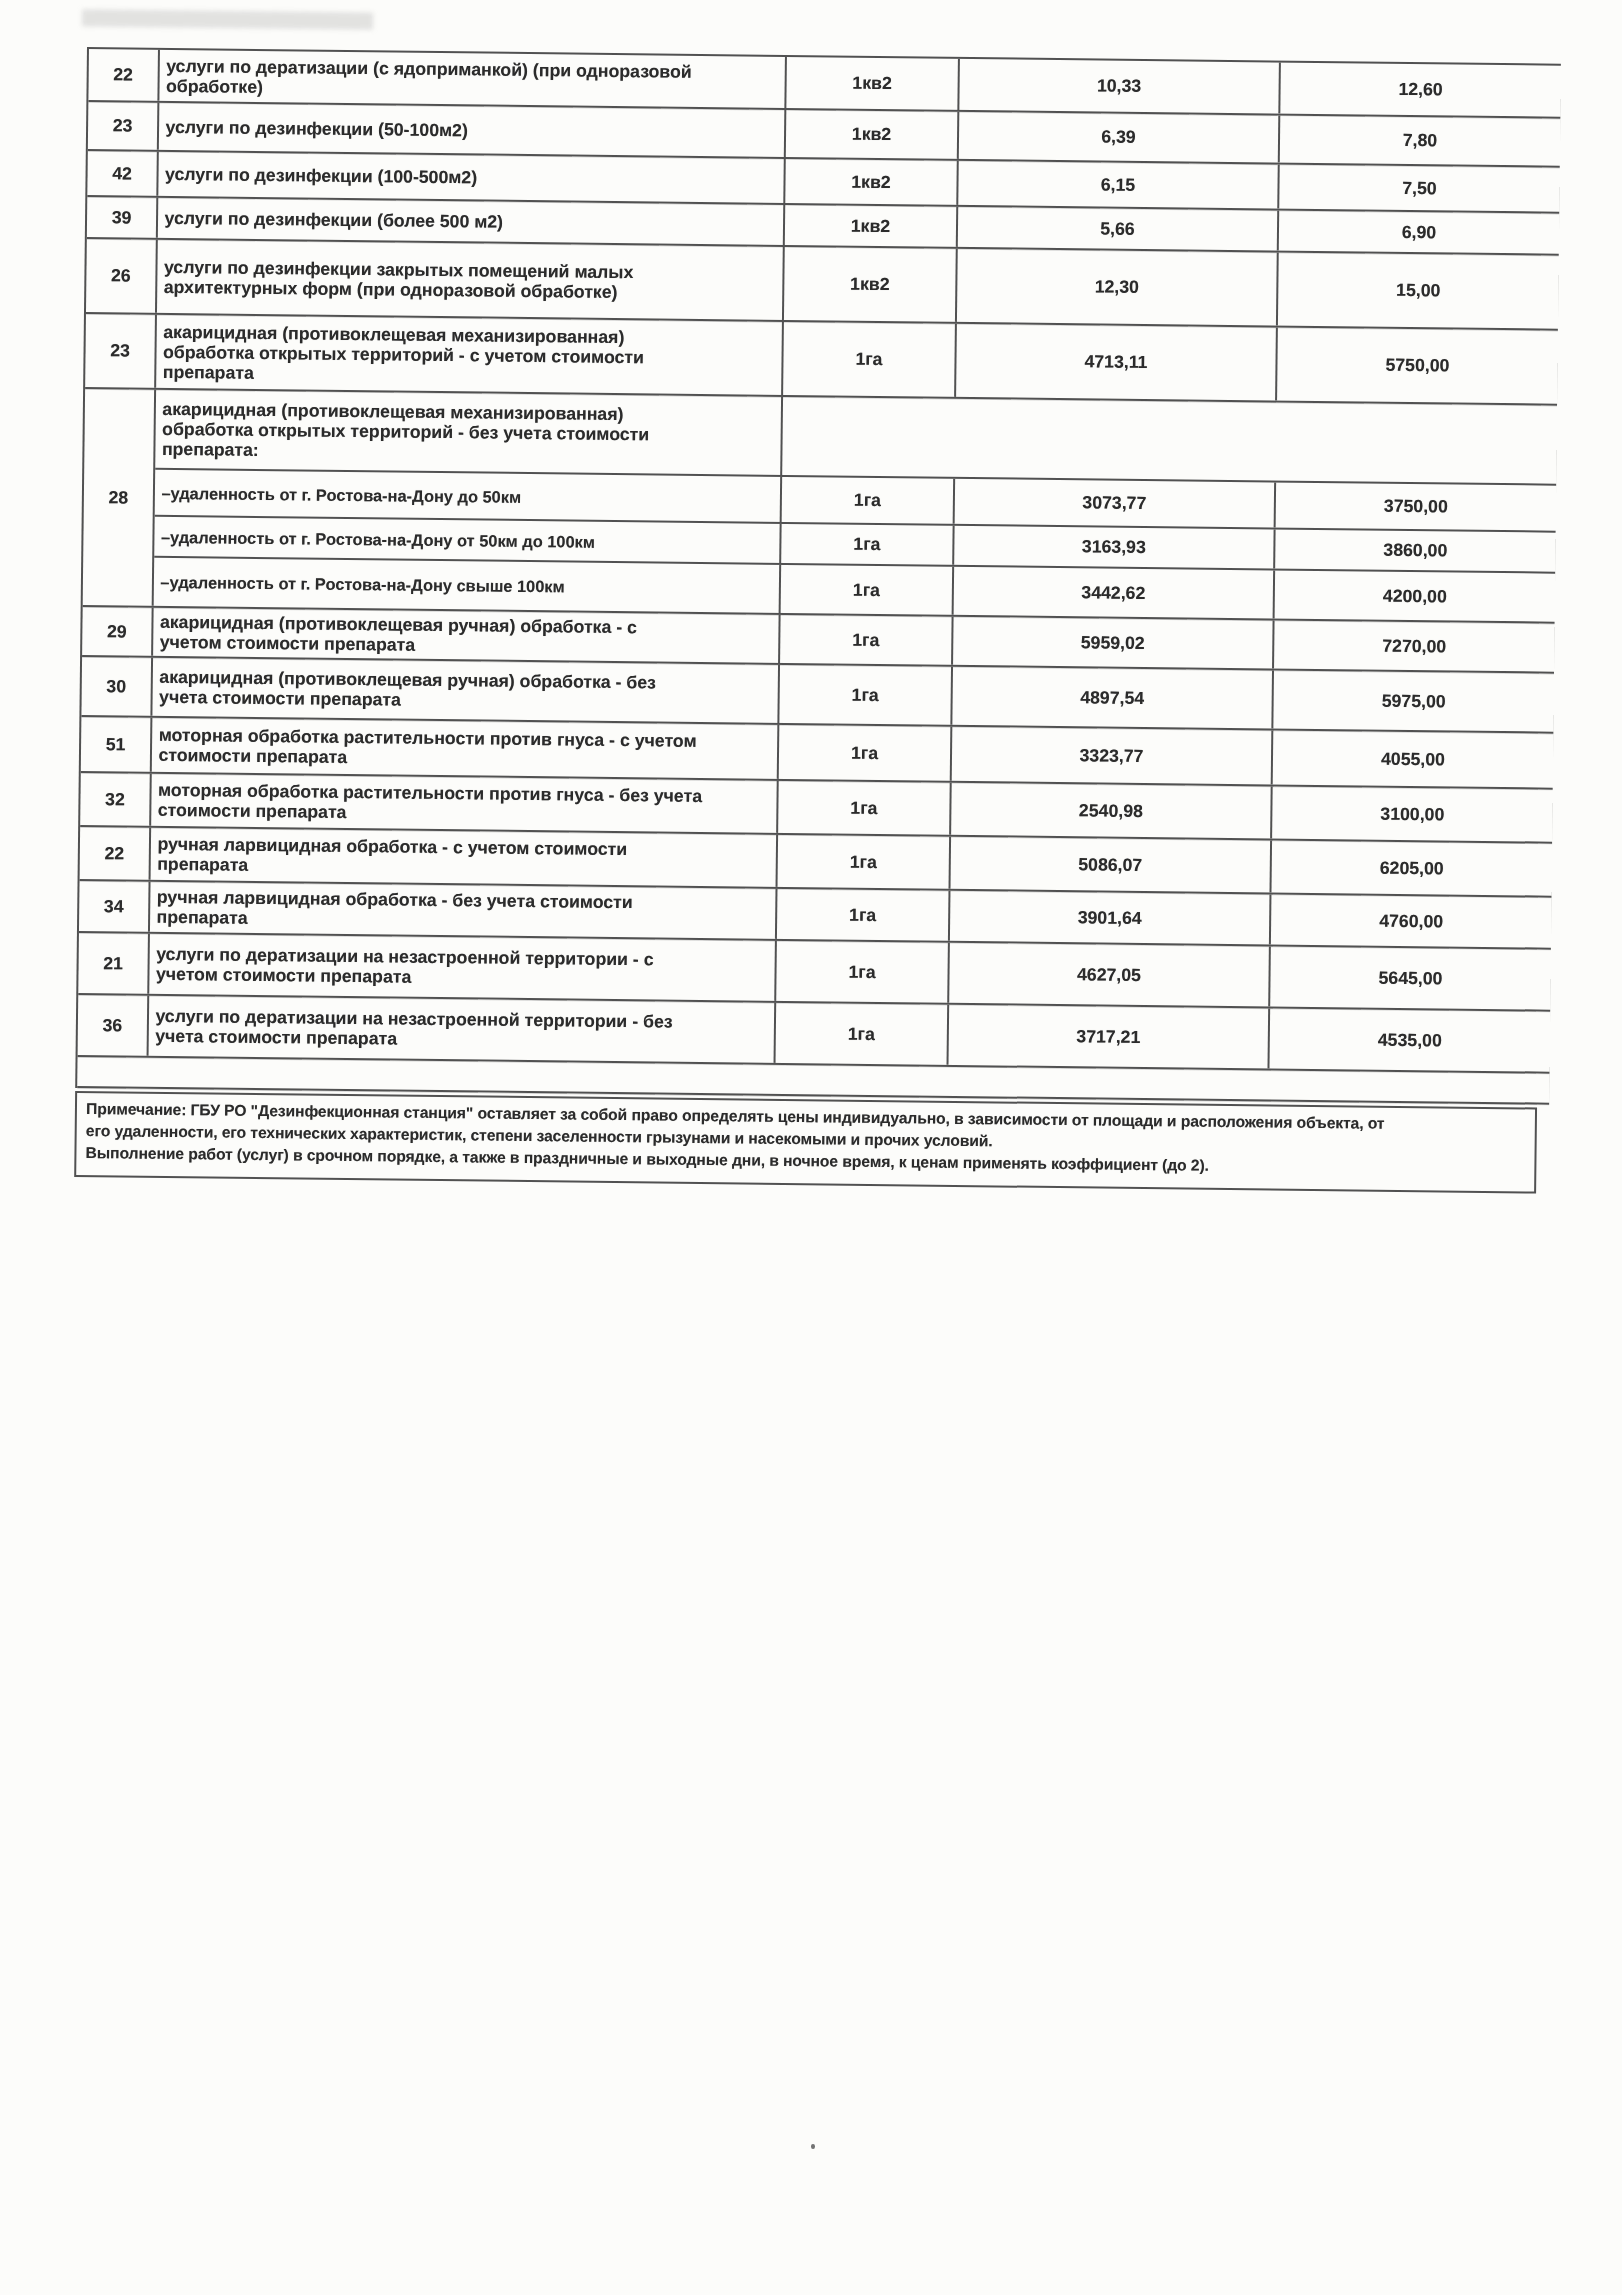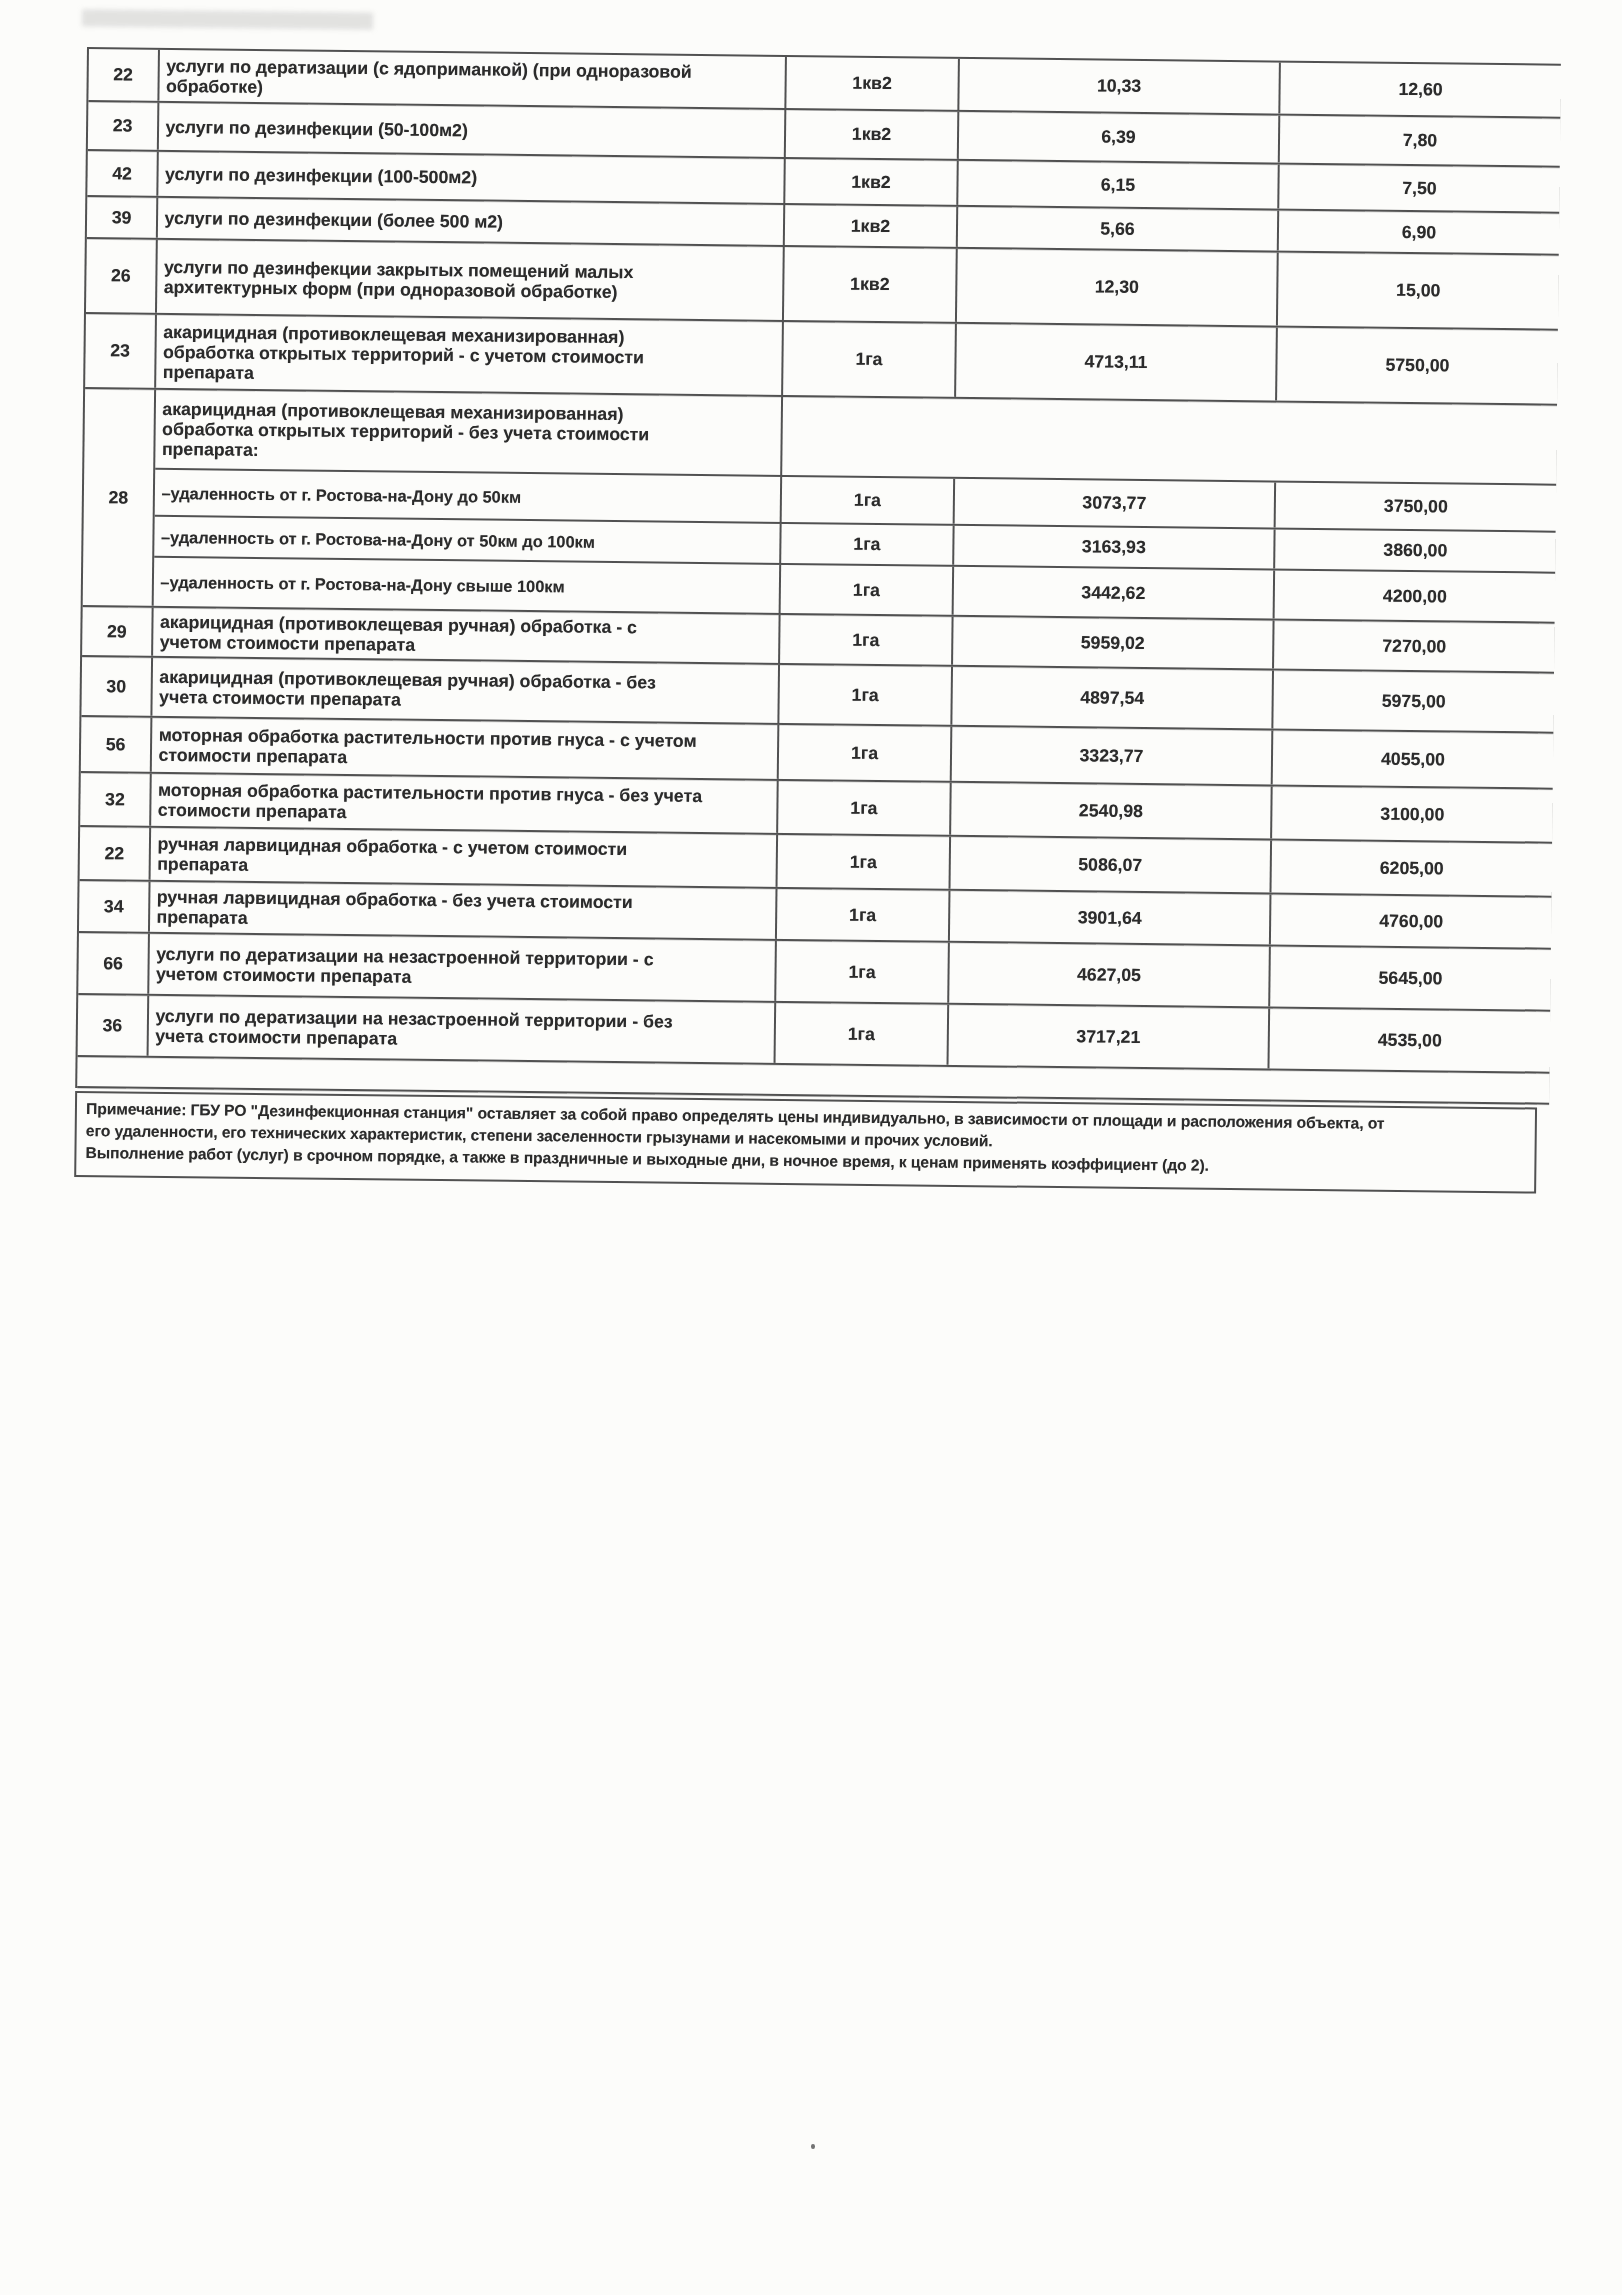--- a/index.html
+++ b/index.html
@@ -170,21 +170,21 @@
     <div class="row" style="height:60px">
       <div class="cell num">30</div>
       <div class="cell desc">акарицидная (противоклещевая ручная) обработка  - без
 учета стоимости препарата</div>
       <div class="cell unit">1га</div>
       <div class="cell p1">4897,54</div>
       <div class="cell p2">5975,00</div>
     </div>
 
     <div class="row" style="height:56px">
-      <div class="cell num">56</div>
+      <div class="cell num">51</div>
       <div class="cell desc">моторная  обработка растительности против гнуса - с учетом
 стоимости препарата</div>
       <div class="cell unit">1га</div>
       <div class="cell p1">3323,77</div>
       <div class="cell p2">4055,00</div>
     </div>
 
     <div class="row" style="height:54px">
       <div class="cell num">32</div>
       <div class="cell desc">моторная  обработка растительности против гнуса - без учета
@@ -206,21 +206,21 @@
     <div class="row" style="height:52px">
       <div class="cell num">34</div>
       <div class="cell desc">ручная ларвицидная обработка - без учета стоимости
 препарата</div>
       <div class="cell unit">1га</div>
       <div class="cell p1">3901,64</div>
       <div class="cell p2">4760,00</div>
     </div>
 
     <div class="row" style="height:62px">
-      <div class="cell num">66</div>
+      <div class="cell num">21</div>
       <div class="cell desc">услуги по дератизации на незастроенной территории - с
 учетом стоимости препарата</div>
       <div class="cell unit">1га</div>
       <div class="cell p1">4627,05</div>
       <div class="cell p2">5645,00</div>
     </div>
 
     <div class="row" style="height:62px">
       <div class="cell num">36</div>
       <div class="cell desc">услуги по дератизации на незастроенной территории - без

